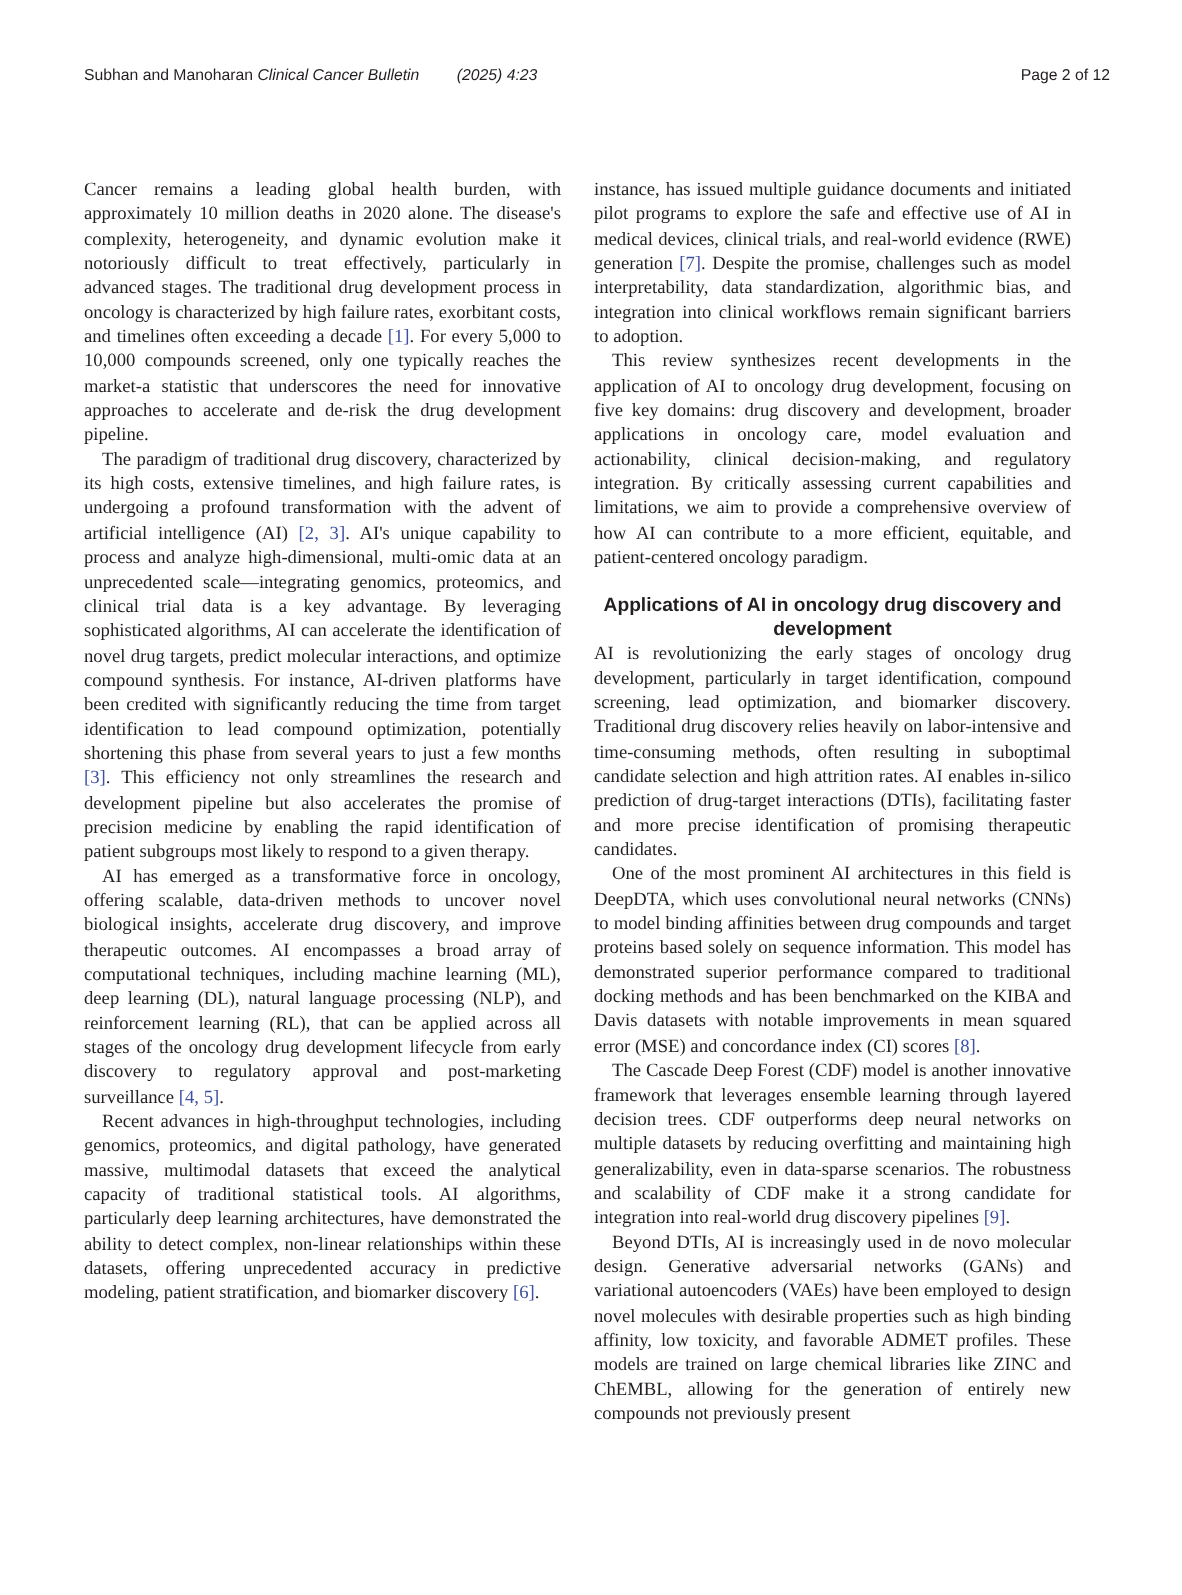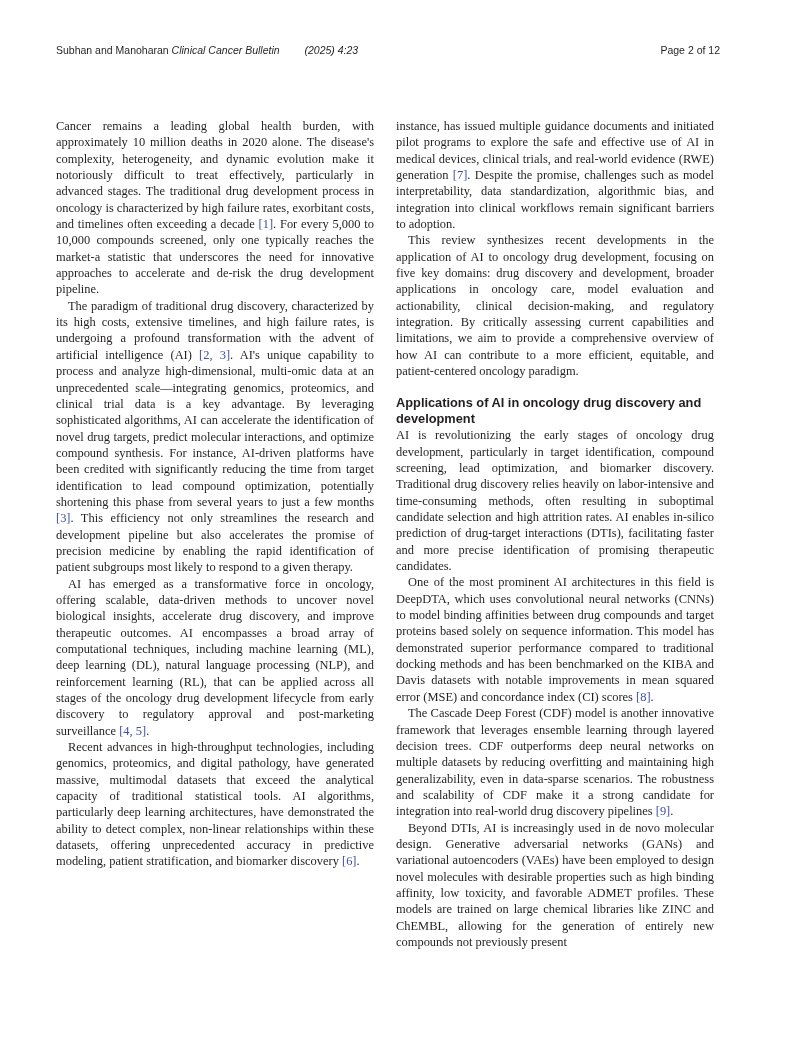--- a/index.html
+++ b/index.html
@@ -1,33 +1,33 @@
 <!DOCTYPE html>
 <html><head>
 <meta charset="utf-8">
 <style>
   html, body { margin: 0; padding: 0; background: #ffffff; }
   body { width: 788px; height: 1063px; position: relative; overflow: hidden; color: #231f20; }
-  .header { position: absolute; top: 44px; left: 56px; right: 68px; height: 14px;
+  .header { position: absolute; top: 44px; left: 56px; right: 48px; height: 14px;
     font-family: "Liberation Sans", sans-serif; font-size: 10.5px; color: #231f20; }
   .header .left { position: absolute; left: 0; top: 0; white-space: nowrap; }
   .header .journal { font-style: italic; }
   .header .vol { font-style: italic; margin-left: 22px; }
   .header .right { position: absolute; right: 0; top: 0; }
   .col { position: absolute; top: 118px; width: 318px;
     font-family: "Liberation Serif", serif; font-size: 12.45px; line-height: 16.35px;
     text-align: justify; hyphens: manual; }
   .col.left { left: 56px; }
   .col.right { left: 396px; }
   h2 { font-family: "Liberation Sans", sans-serif; font-weight: bold; font-size: 12.8px;
     line-height: 16.4px; margin: 0; text-align: left; color: #231f20; }
   p { margin: 0; }
   p.indent { text-indent: 12px; }
   .cite { color: #3d4fa0; }
-  h2.sec2 { margin-top: 15px; }
+  h2.sec2 { margin-top: 15px; text-align: center; }
 </style>
 </head>
 <body>
 
 <div class="header">
   <div class="left">
     <span>Subhan and Manoharan</span>
     <span class="journal">Clinical Cancer Bulletin</span>
     <span class="vol">(2025) 4:23</span>
   </div>

